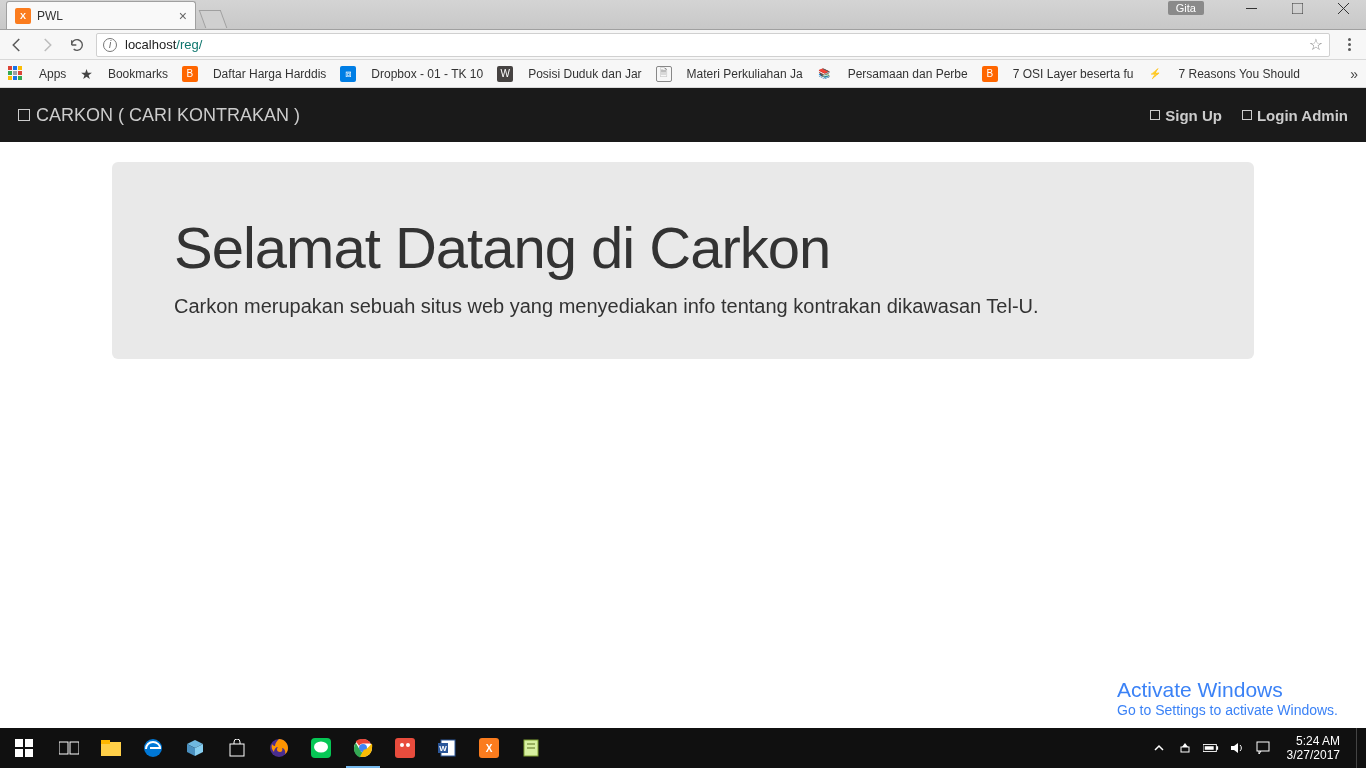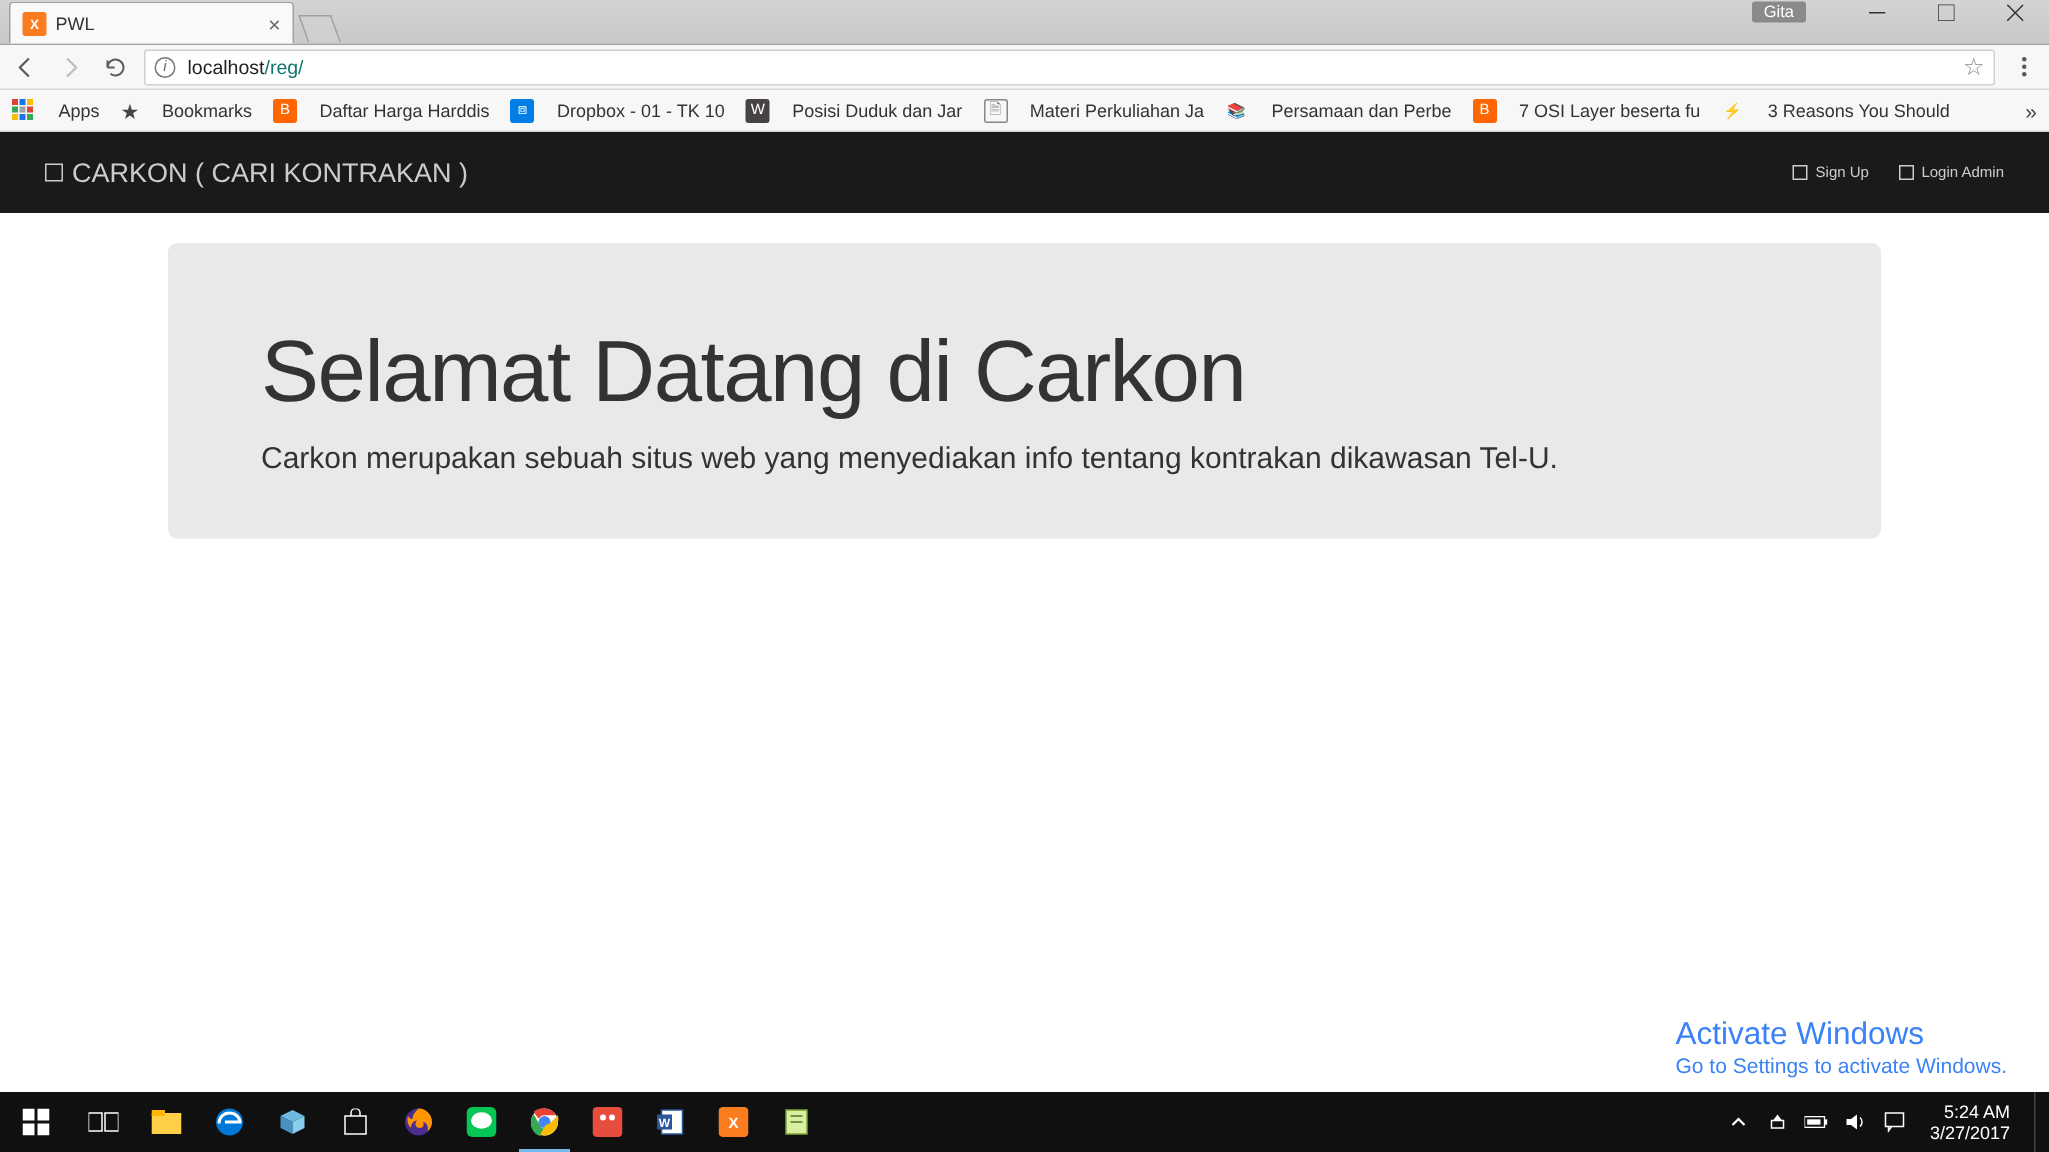--- a/index.html
+++ b/index.html
@@ -36,24 +36,24 @@
 .bm-apps { width:16px; height:16px; display:grid; grid-template-columns:repeat(3,4px); grid-template-rows:repeat(3,4px); gap:1px;}
 .bm-apps span{background:#db4437;}
 .bm-apps span:nth-child(2){background:#1a73e8;} .bm-apps span:nth-child(3){background:#fbbc04;}
 .bm-apps span:nth-child(4){background:#34a853;} .bm-apps span:nth-child(5){background:#9aa0a6;}
 .bm-apps span:nth-child(6){background:#db4437;} .bm-apps span:nth-child(7){background:#fbbc04;}
 .bm-apps span:nth-child(8){background:#1a73e8;} .bm-apps span:nth-child(9){background:#34a853;}
 .bm-star{color:#444; font-size:14px;}
 .bm-more { margin-left: auto; color: #444; font-size: 14px; }
 
 
-.page-nav { background: #1a1a1a; height: 54px; display: flex; align-items: center; padding: 0 30px; color: #ccc; font-size: 18px; }
+.page-nav { background: #1a1a1a; height: 54px; display: flex; align-items: center; padding: 0 18px; color: #ccc; font-size: 18px; }
 .page-nav .brand { display:flex; align-items:center; gap:6px; }
 .page-nav .brand .brand-icon { font-size:12px; border:1px solid #ccc; width:12px; height:12px; display:flex; align-items:center; justify-content:center;}
-.page-nav .nav-right { margin-left: auto; display:flex; gap:20px; font-size:10px; }
+.page-nav .nav-right { margin-left: auto; display:flex; gap:20px; font-size:15px;font-weight:bold; }
 .page-nav .nav-link { display:flex; align-items:center; gap:5px; color:#ccc; }
 .page-nav .nav-link .sq{border:1px solid #ccc; width:10px; height:10px;}
 
 .jumbo { background: #e9e9e9; margin: 20px 112px; padding: 52px 62px 41px; border-radius: 6px; }
 .jumbo h1 { font-size: 58px; font-weight: 400; color: #333; letter-spacing:-1px;}
 .jumbo p { font-size: 20px; color: #333; margin-top: 14px; }
 
 .activate { position: absolute; right: 28px; bottom: 50px; text-align: left; color: #3b82f6; }
 .activate .a1 { font-size: 21px; }
 .activate .a2 { font-size: 14px; }
@@ -172,21 +172,21 @@
   <div class="bm-item">
       <span class="bm-ico" style="color:#333">📚</span>
       <span>Persamaan dan Perbe</span>
     </div>
   <div class="bm-item">
       <span class="bm-ico" style="background:#ff6600">B</span>
       <span>7 OSI Layer beserta fu</span>
     </div>
   <div class="bm-item">
       <span class="bm-ico" style="color:#f0a020">⚡</span>
-      <span>3 Reasons You Should</span>
+      <span>7 Reasons You Should</span>
     </div>
   <span class="bm-more">»</span>
 </div>
 
 <div class="page-nav">
   <div class="brand">
     <span class="brand-icon"></span>
     <span>CARKON ( CARI KONTRAKAN )</span>
   </div>
   <div class="nav-right">

